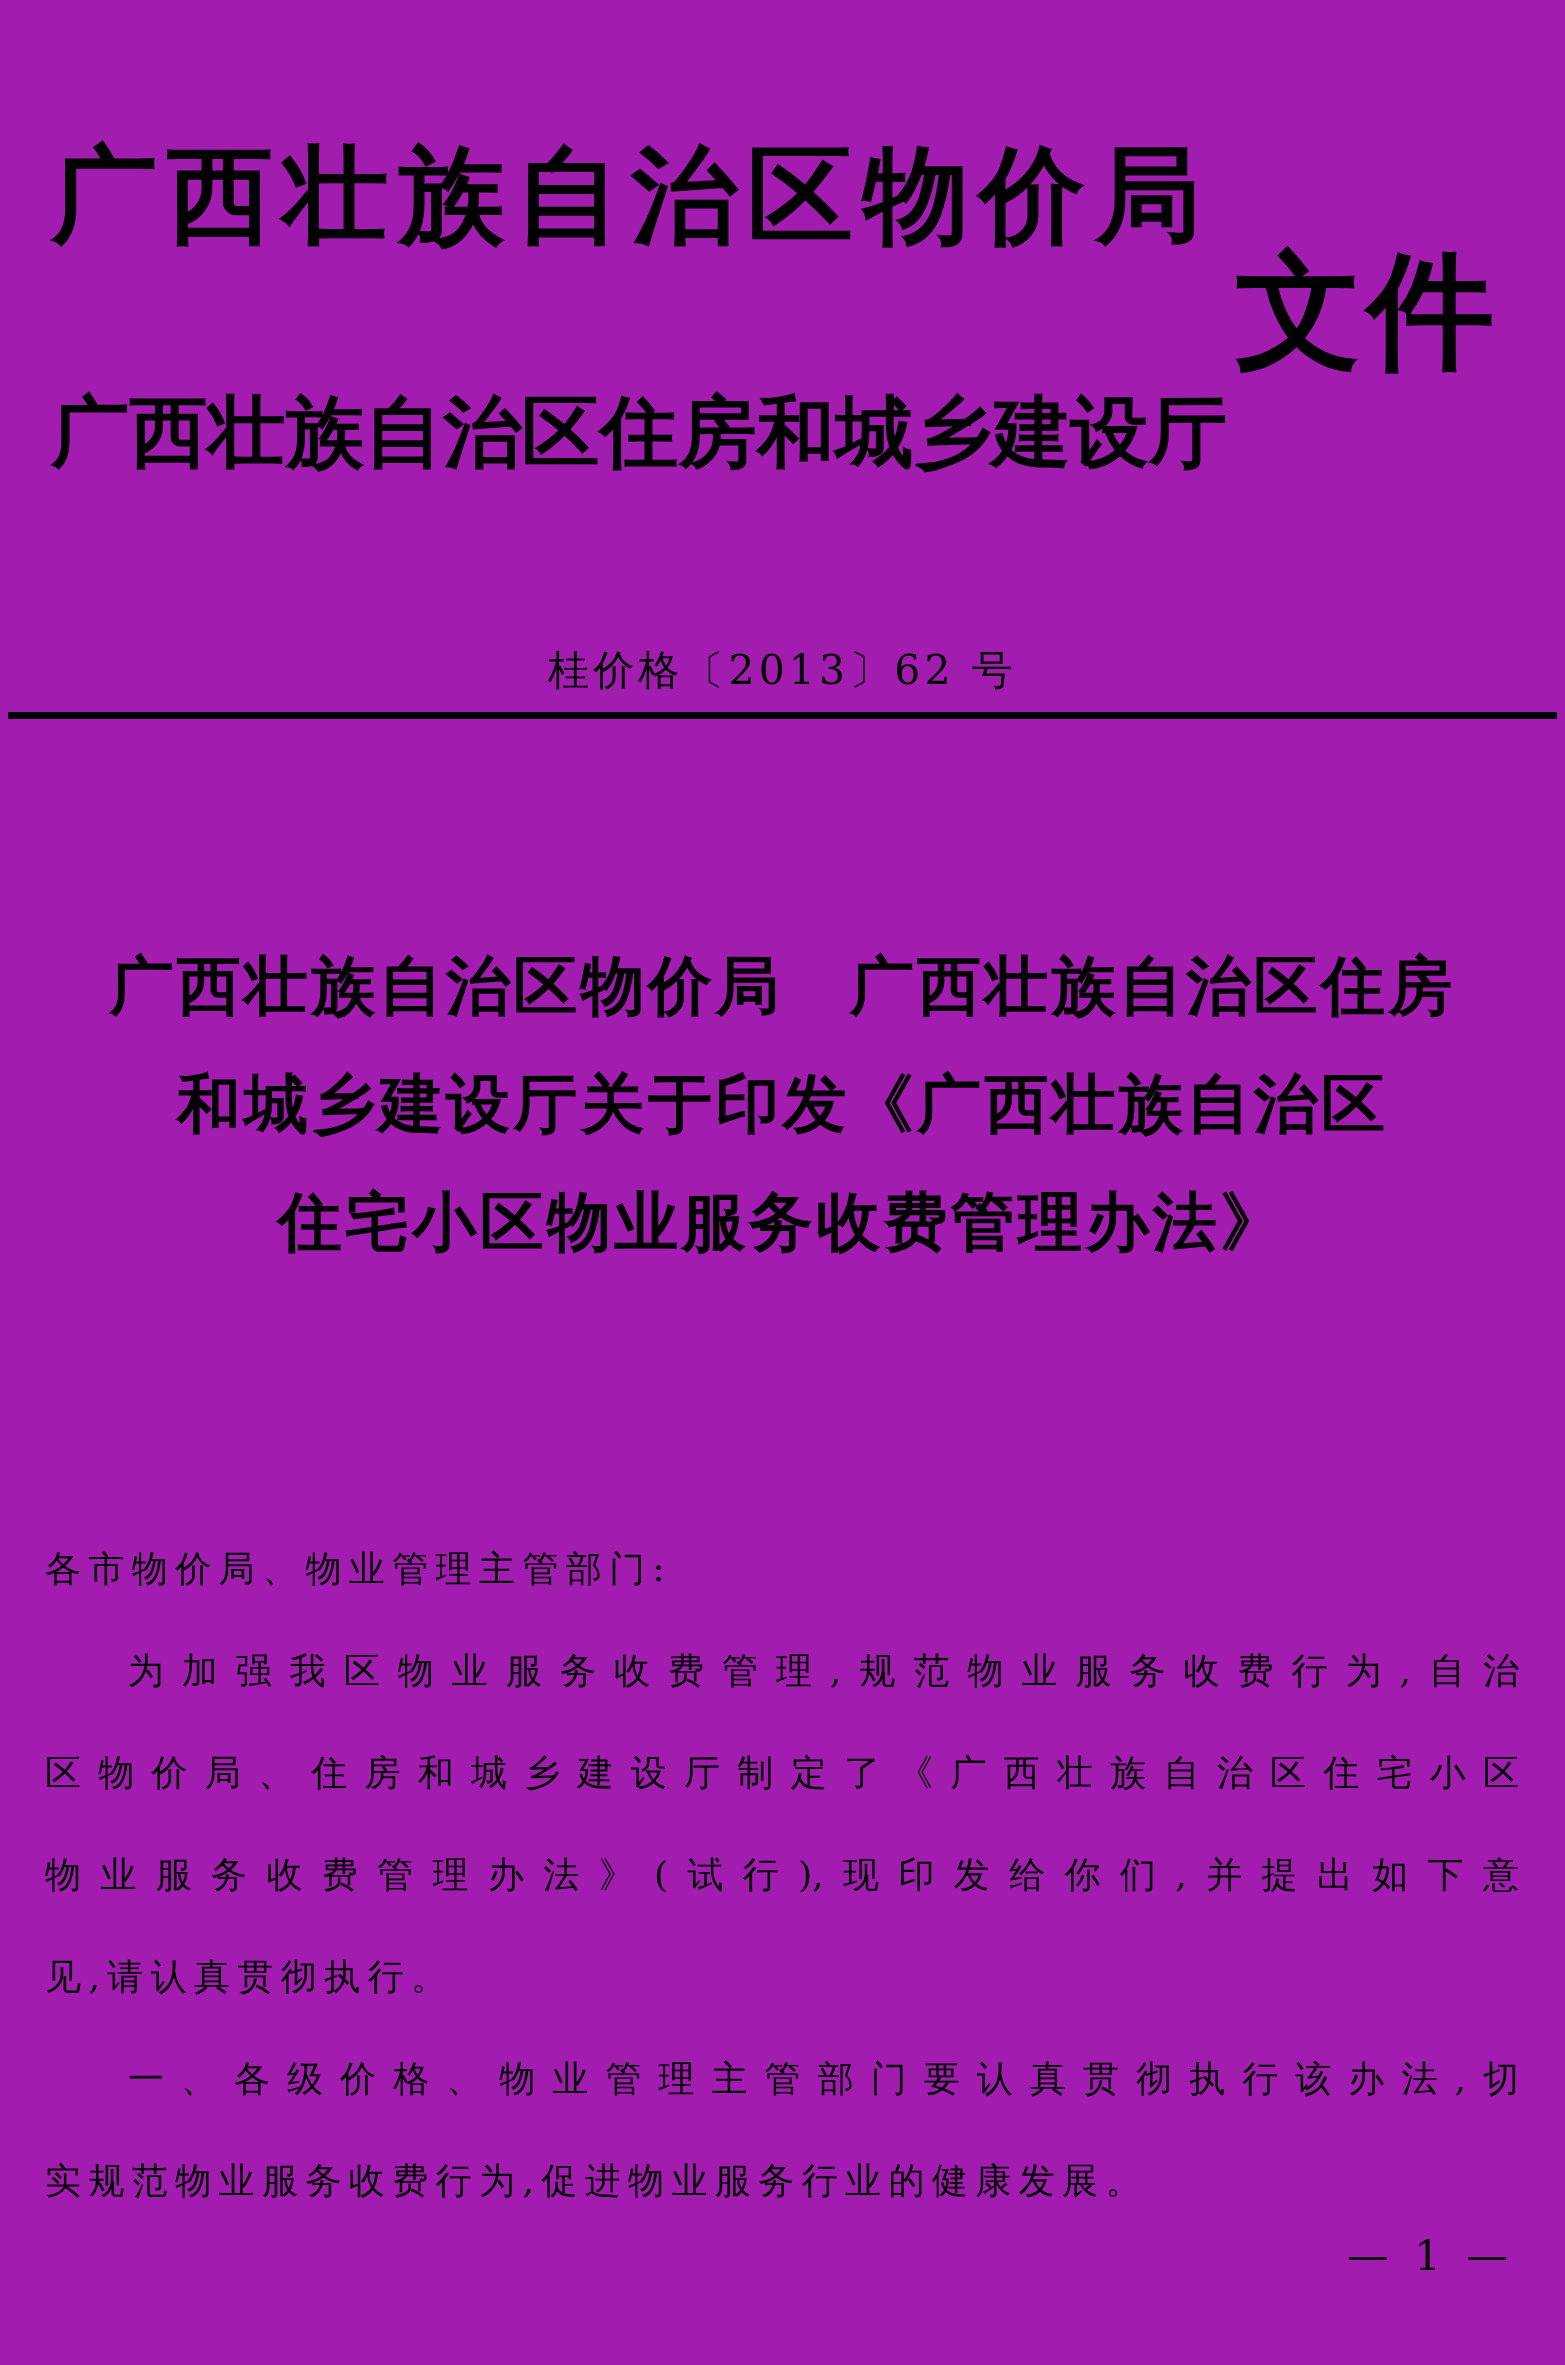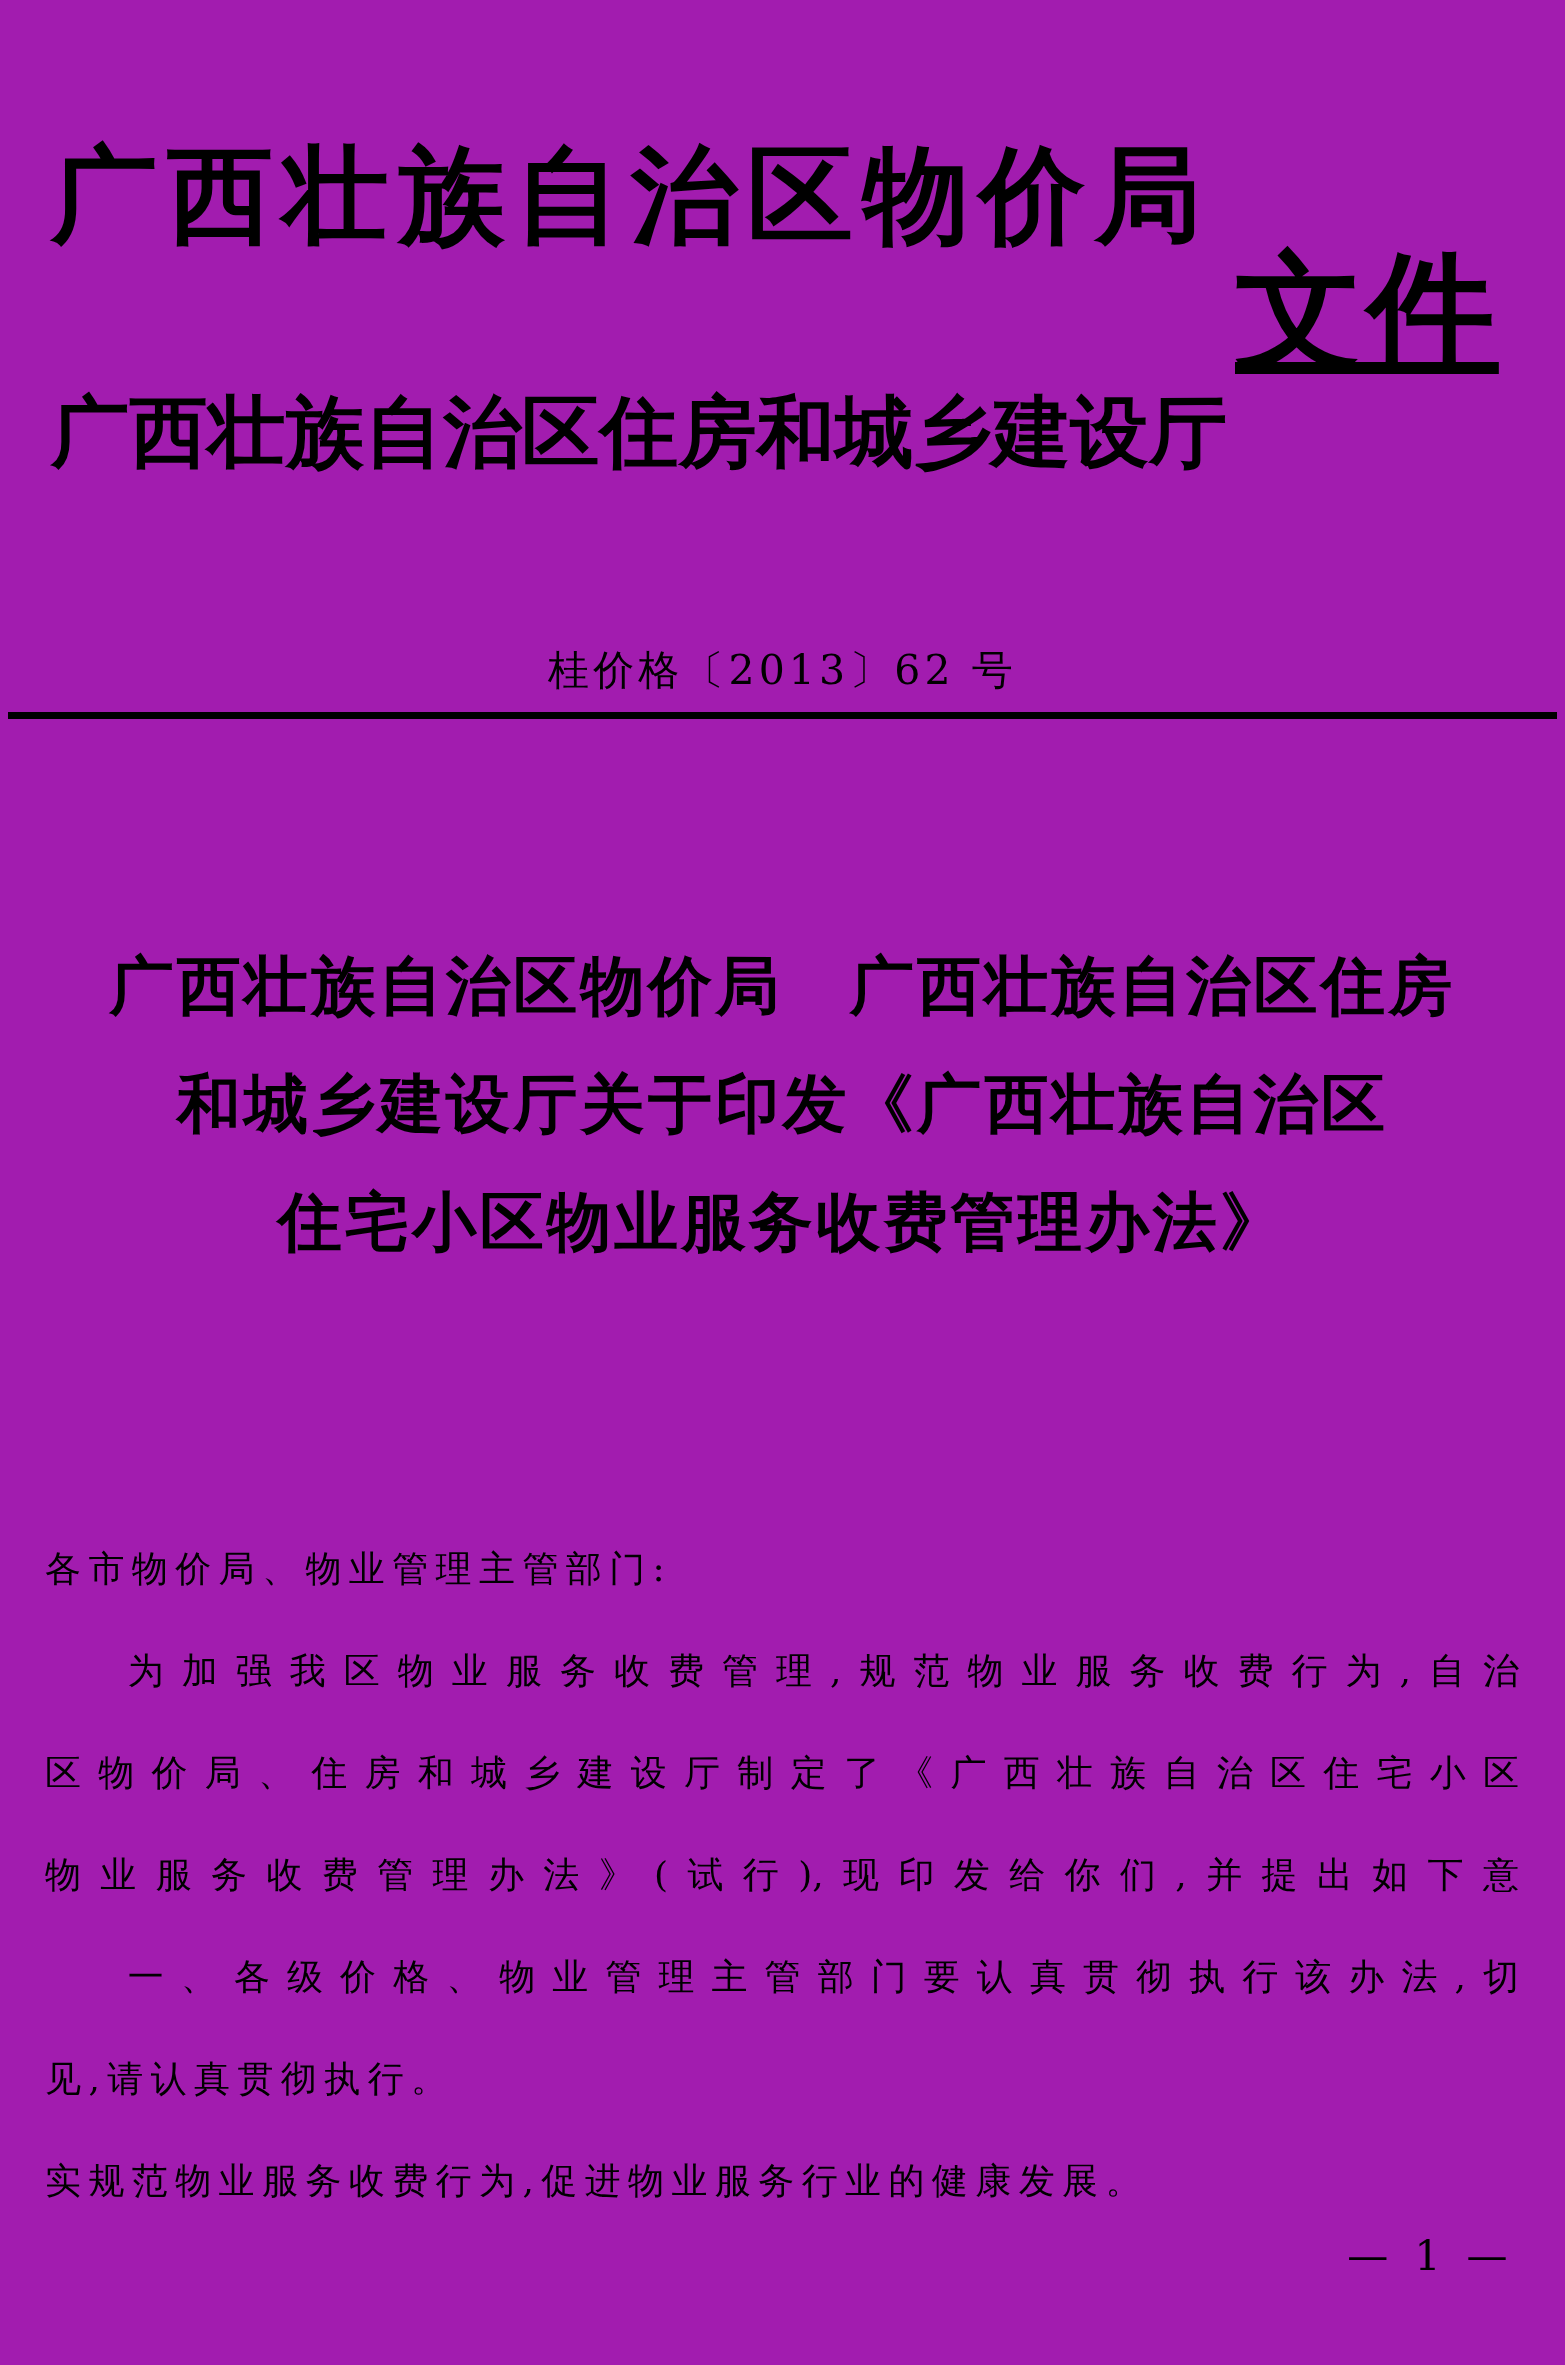--- a/index.html
+++ b/index.html
@@ -45,21 +45,20 @@
   }
   .lh-wenjian {
     position: absolute;
     left: 1235px;
     top: 235px;
     font-size: 127px;
     font-weight: bold;
     line-height: 151px;
     letter-spacing: 4.9px;
     white-space: nowrap;
-    text-decoration: underline;
   }
   .doc-number {
     position: absolute;
     left: 0;
     top: 614px;
     width: 100%;
     text-align: center;
     font-size: 41px;
     letter-spacing: 4.1px;
     line-height: 65px;
@@ -140,21 +139,21 @@
     <div class="title-line">广西壮族自治区物价局　广西壮族自治区住房</div>
     <div class="title-line">和城乡建设厅关于印发《广西壮族自治区</div>
     <div class="title-line">住宅小区物业服务收费管理办法》</div>
   </div>
 
   <div class="body-block">
     <div class="b-line">各市物价局、物业管理主管部门:</div>
     <div class="b-line b-just b-indent">为加强我区物业服务收费管理,规范物业服务收费行为,自治</div>
     <div class="b-line b-just">区物价局、住房和城乡建设厅制定了《广西壮族自治区住宅小区</div>
     <div class="b-line b-just">物业服务收费管理办法》(试行),现印发给你们,并提出如下意</div>
+    <div class="b-line">见,请认真贯彻执行。</div>
     <div class="b-line b-just b-indent">一、各级价格、物业管理主管部门要认真贯彻执行该办法,切</div>
-    <div class="b-line">见,请认真贯彻执行。</div>
     <div class="b-line">实规范物业服务收费行为,促进物业服务行业的健康发展。</div>
   </div>
 
   <div class="page-number">— 1 —</div>
 
 </div>
 
 
 </body></html>

